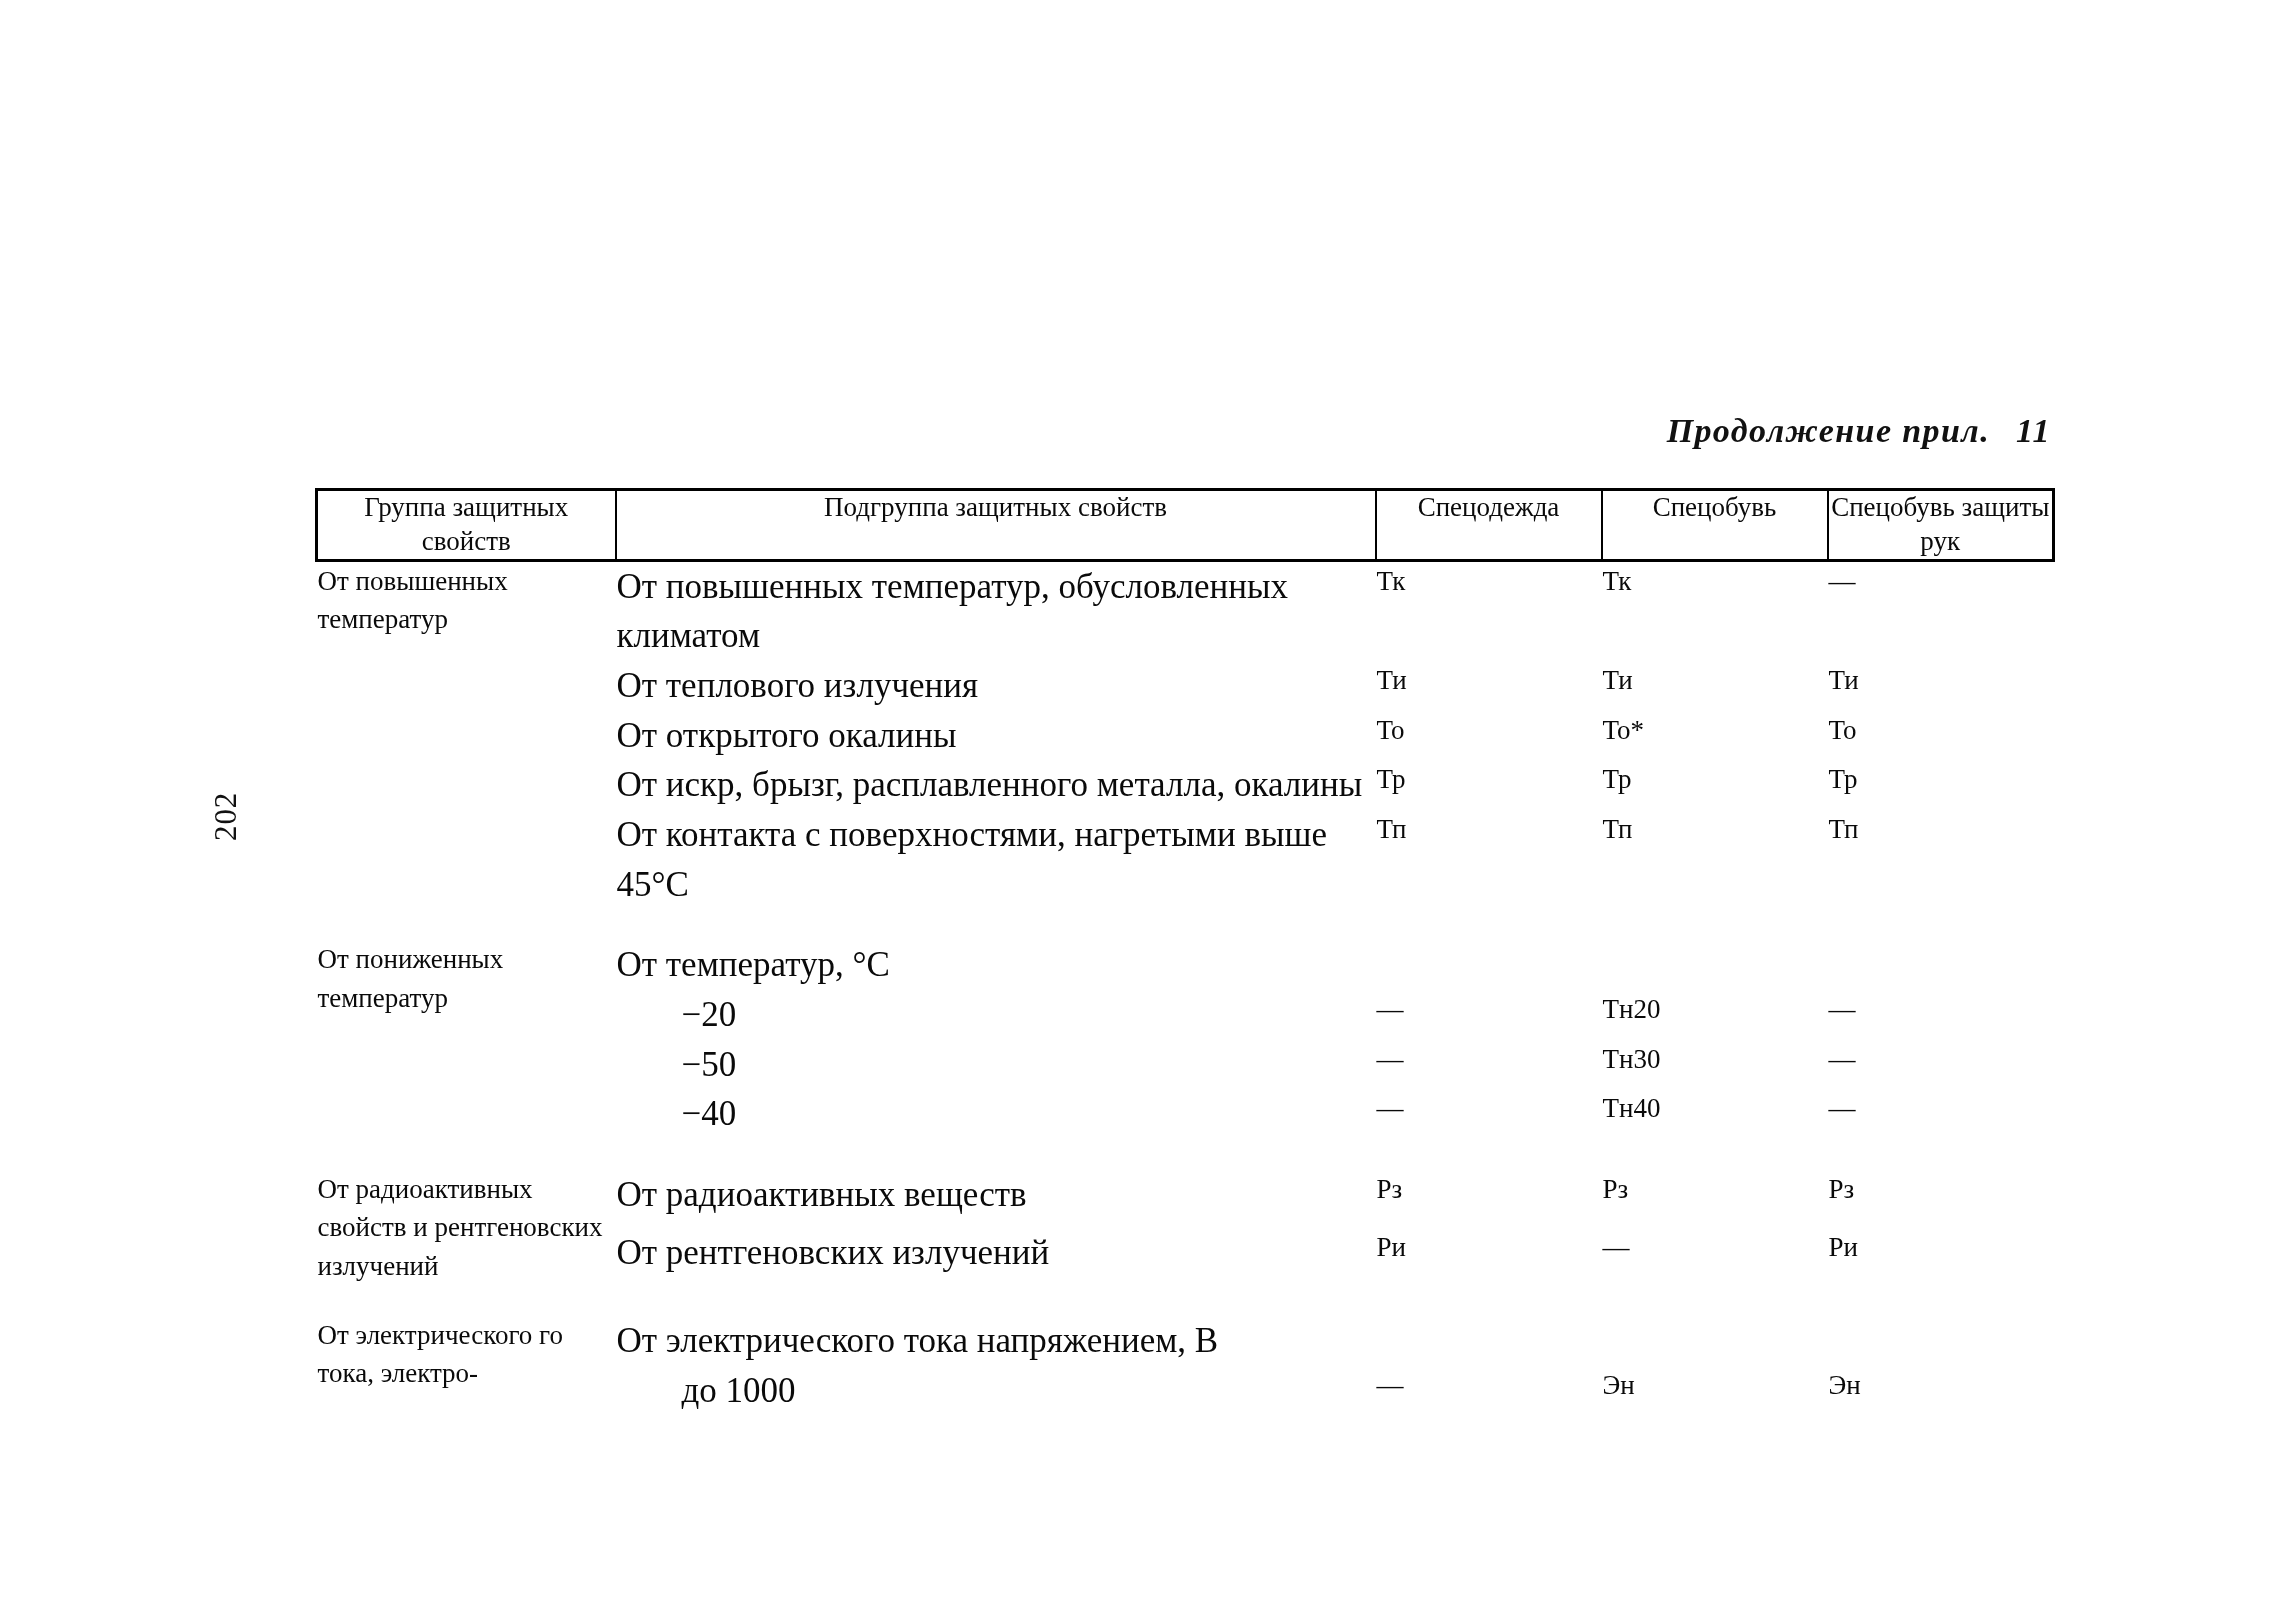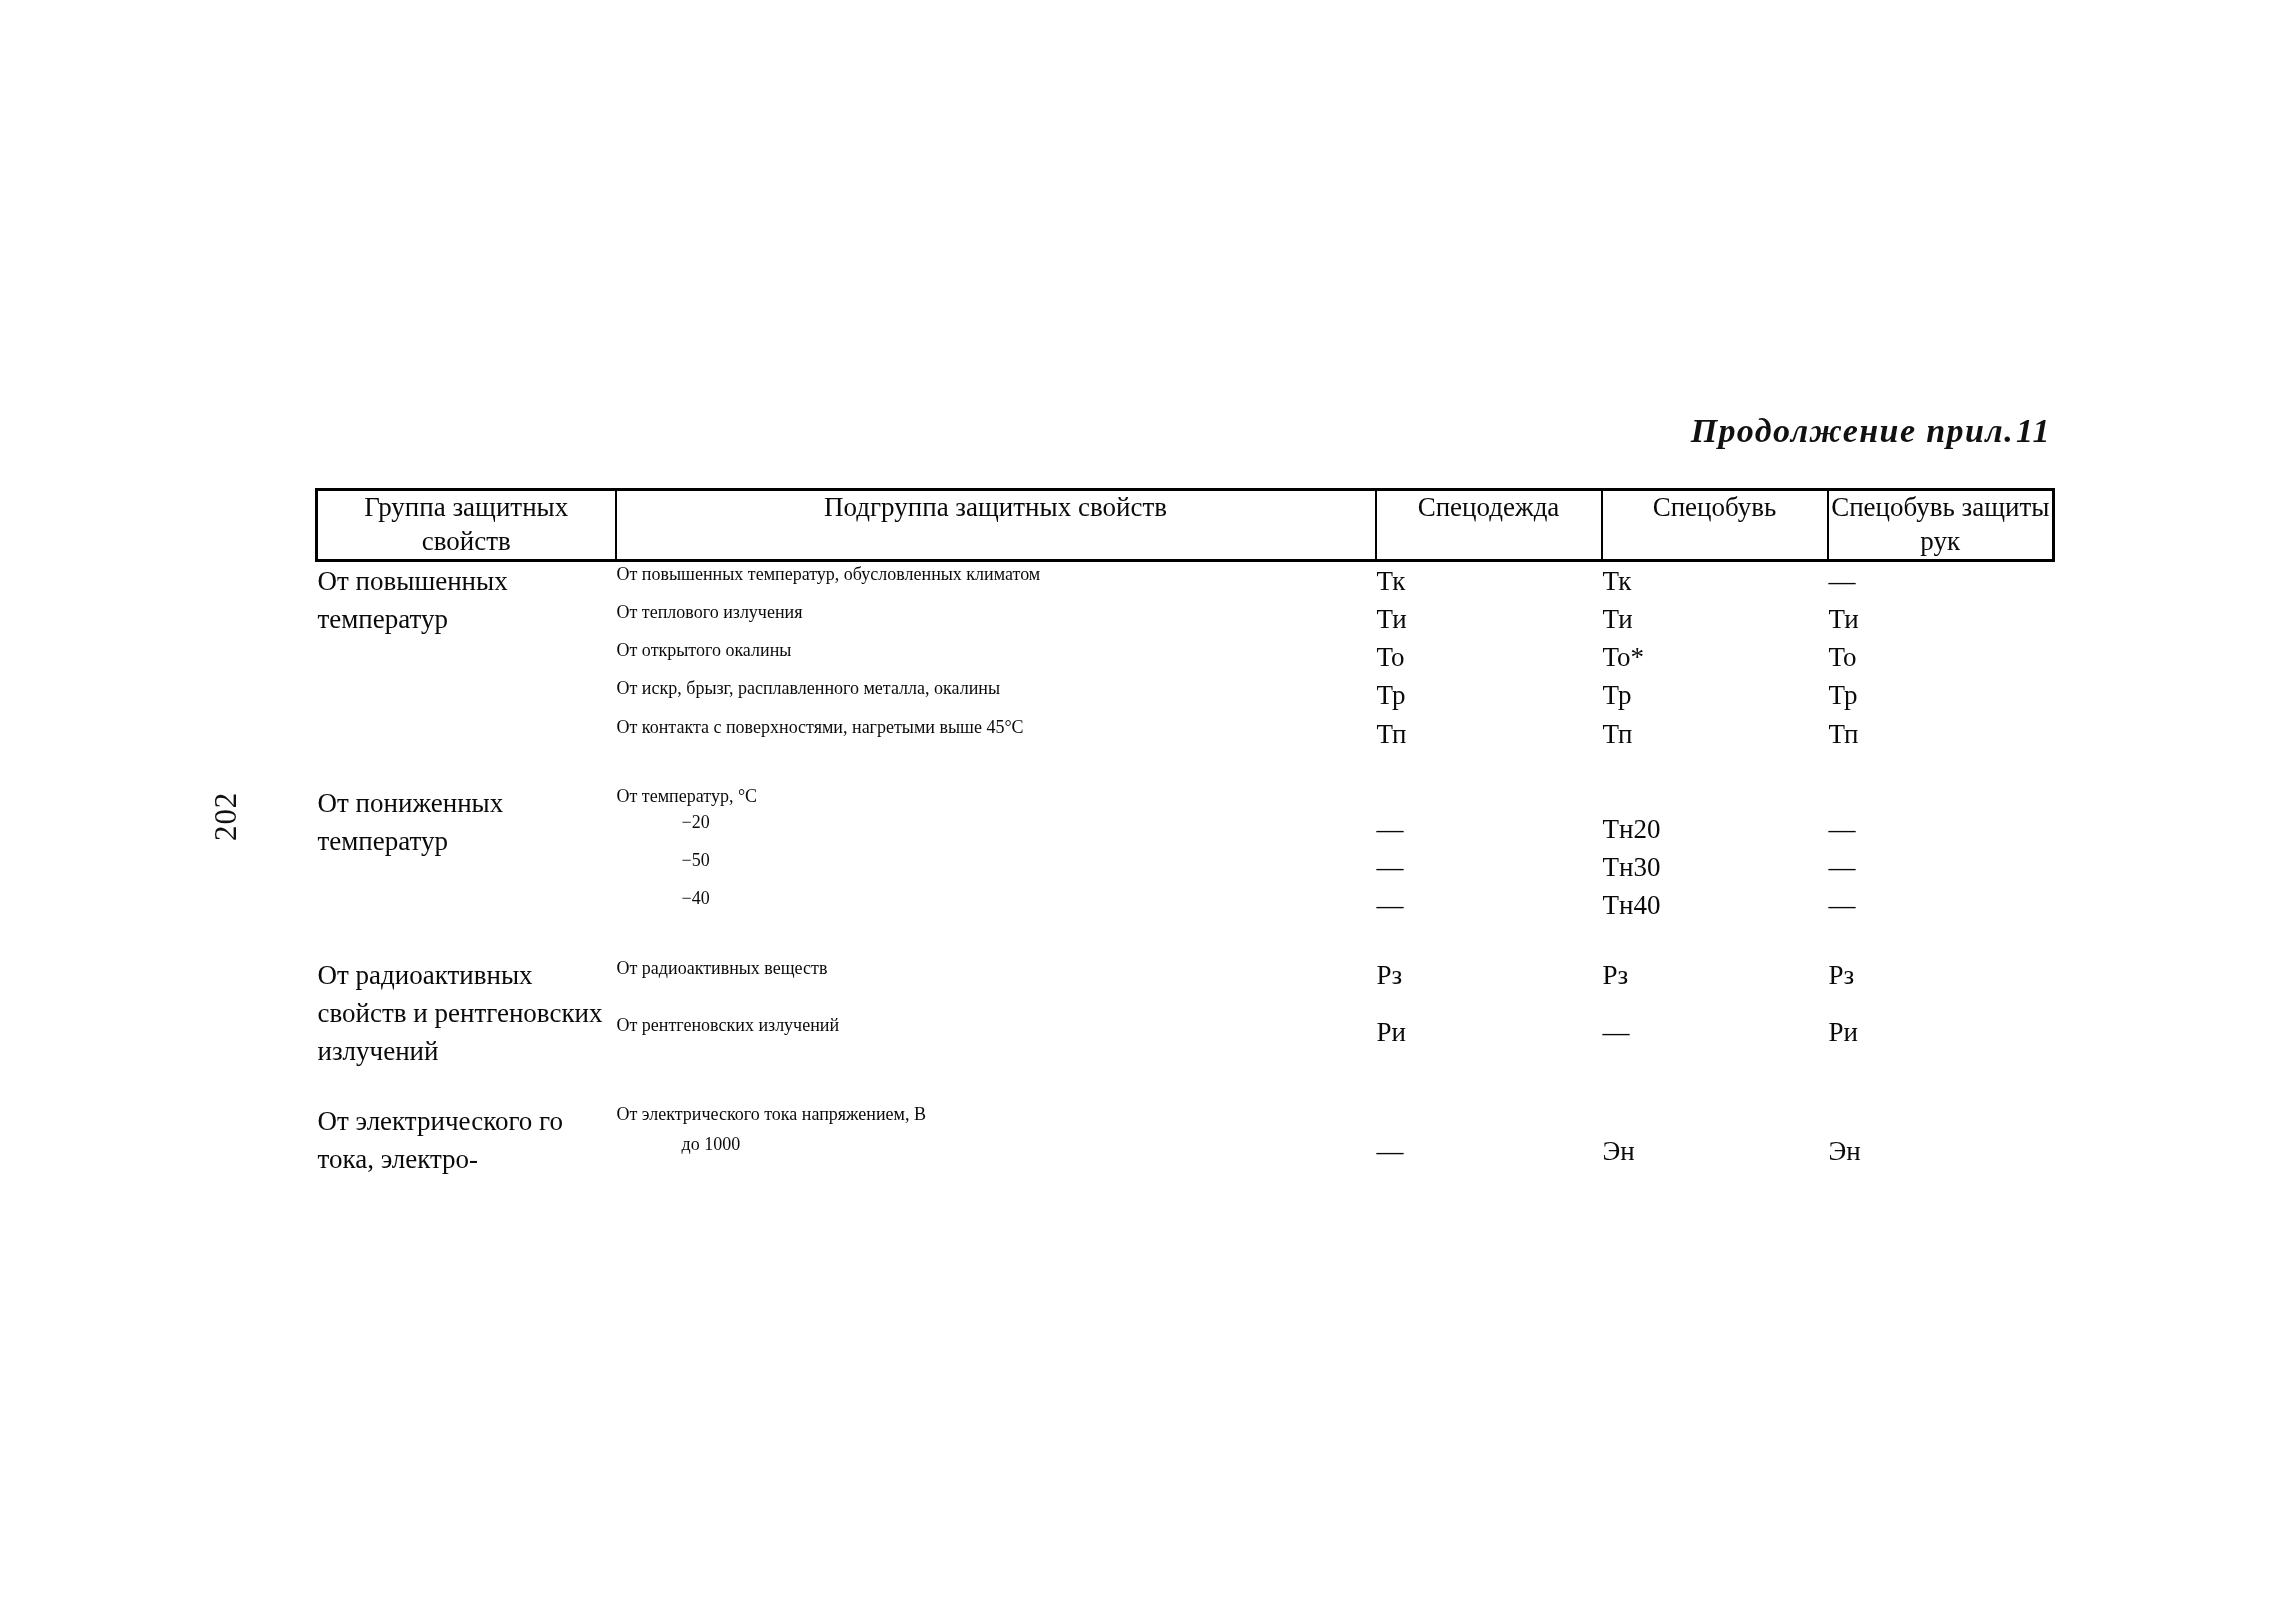--- a/index.html
+++ b/index.html
@@ -43,21 +43,21 @@
     right: 242px;
     top: 412px;
     font-family: "Liberation Serif", serif;
     font-style: italic;
     font-weight: bold;
     font-size: 34px;
     letter-spacing: 1.4px;
     color: #111;
     white-space: nowrap;
   }
-  .running-head .num { margin-left: 2px; }
+  .running-head .num { margin-left: 26px; }
 
   
   .tbl-wrap {
     position: absolute;
     left: 315px;
     top: 488px;
     width: 1737px;
   }
   table.doc {
     border-collapse: collapse;
@@ -100,21 +100,21 @@
   .col-shoes   { width: 226px; }
   .col-hands   { width: 226px; }
 
   .group-text {
     font-size: 27px;
     line-height: 1.42;
     padding: 12.7px 9px 0 16.3px;
     font-weight: normal;
   }
   .sub-text {
-    font-size: 18px;
+    font-size: 35px;
     line-height: 1.42;
     padding: 12.7px 11px 0 14.5px;
   }
   .mark {
     text-align: left;
     font-weight: bold;
     font-size: 27px;
     line-height: 1.42;
     padding: 12.7px 3.6px 0 3.6px;
   }

